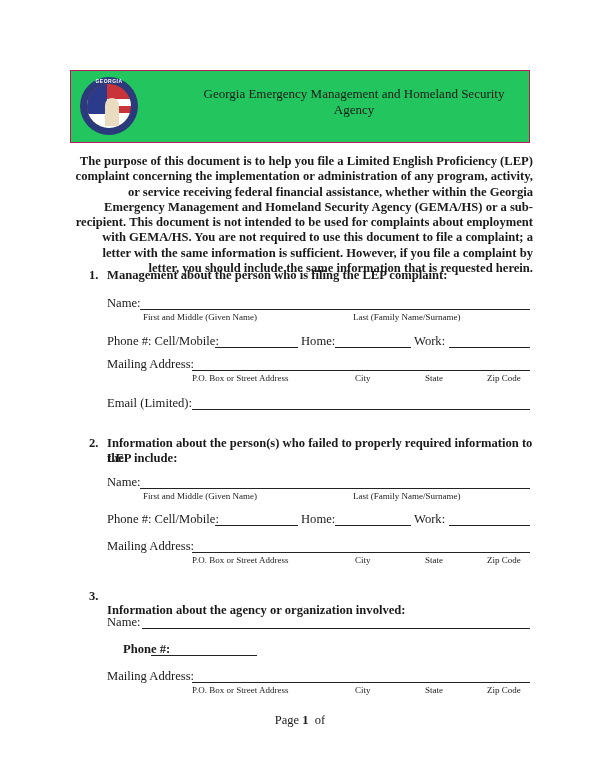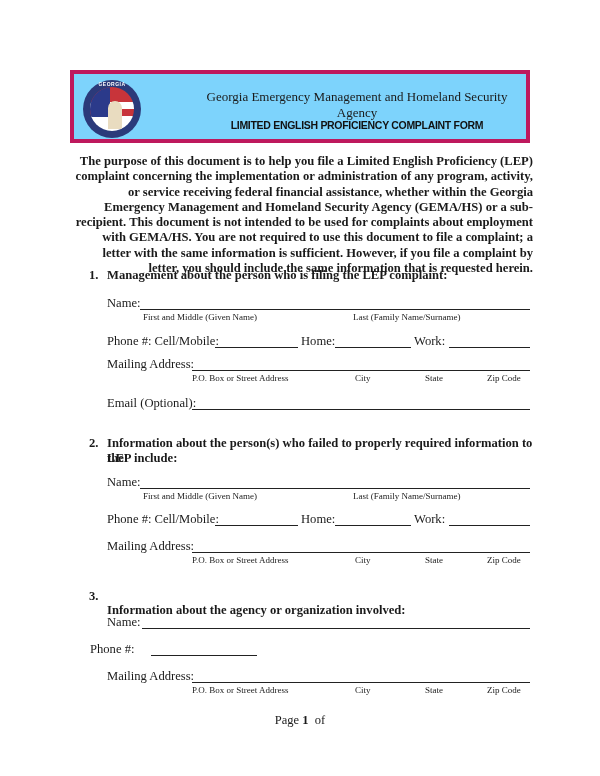--- a/index.html
+++ b/index.html
@@ -1,20 +1,20 @@
 <!DOCTYPE html>
 <html><head>
 <meta charset="utf-8">
 <style>
   html, body { margin: 0; padding: 0; background: #ffffff; }
   body { width: 600px; height: 776px; position: relative; overflow: hidden;
          font-family: "Liberation Serif", "DejaVu Serif", serif; color: #1a1a1a; }
   .abs { position: absolute; }
   .header-box { left: 70px; top: 70px; width: 460px; height: 73px;
-                background: #7dd3fc; border: 4px solid #be185d; box-sizing: border-box; }
+                background: #22c55e; border: 1px solid #be185d; box-sizing: border-box; }
   .seal { left: 9px; top: 6px; width: 58px; height: 58px; border-radius: 50%;
           background: #2b3a7a; box-sizing: border-box; }
   .seal-inner { position: absolute; left: 7px; top: 7px; width: 44px; height: 44px; border-radius: 50%;
                 background: linear-gradient(180deg, #c8343a 0 33%, #ffffff 33% 50%, #c8343a 50% 66%, #ffffff 66% 100%);
                 overflow: hidden; }
   .seal-canton { position: absolute; left: 0; top: 0; width: 20px; height: 30px; background: #2b3a8a; }
   .seal-dome { position: absolute; left: 18px; top: 14px; width: 14px; height: 28px; background: #e9dcc0;
                border-radius: 7px 7px 0 0; }
   .seal-ring-text { position: absolute; left: 0; top: 1px; width: 58px; text-align: center;
                     font-family: "Liberation Sans", sans-serif; font-size: 5px; font-weight: bold; color: #ffffff; letter-spacing: 0.5px; }
@@ -36,21 +36,20 @@
 
 <div class="abs header-box">
   <div class="abs seal">
     <div class="seal-ring-text">GEORGIA</div>
     <div class="seal-inner">
       <div class="seal-canton"></div>
       <div class="seal-dome"></div>
     </div>
   </div>
   <div class="abs agency">Georgia Emergency Management and Homeland Security Agency</div>
-  <div class="abs form-title">LIMITED ENGLISH PROFICIENCY COMPLAINT FORM</div>
 </div>
 
 <div class="abs intro">The purpose of this document is to help you file a Limited English Proficiency (LEP) complaint concerning the implementation or administration of any program, activity, or service receiving federal financial assistance, whether within the Georgia Emergency Management and Homeland Security Agency (GEMA/HS) or a sub- recipient. This document is not intended to be used for complaints about employment with GEMA/HS. You are not required to use this document to file a complaint; a letter with the same information is sufficient. However, if you file a complaint by letter, you should include the same information that is requested herein.</div>
 
 <div class="abs sec-title sec-num" style="top:268px;">1.</div>
 <div class="abs sec-title sec-text" style="top:268px;">Management about the person who is filing the LEP complaint:</div>
 
 <div class="abs lbl" style="left:107px; top:296px;">Name:</div>
 <div class="abs line" style="left:140px; top:309px; width:390px;"></div>
 <div class="abs sub" style="left:143px; top:312px;">First and Middle (Given Name)</div>
@@ -63,21 +62,21 @@
 <div class="abs lbl" style="left:414px; top:334px;">Work:</div>
 <div class="abs line" style="left:449px; top:347px; width:81px;"></div>
 
 <div class="abs lbl" style="left:107px; top:357px;">Mailing Address:</div>
 <div class="abs line" style="left:192px; top:370px; width:338px;"></div>
 <div class="abs sub" style="left:192px; top:373px;">P.O. Box or Street Address</div>
 <div class="abs sub" style="left:355px; top:373px;">City</div>
 <div class="abs sub" style="left:425px; top:373px;">State</div>
 <div class="abs sub" style="left:487px; top:373px;">Zip Code</div>
 
-<div class="abs lbl" style="left:107px; top:396px;">Email (Optional):</div>
+<div class="abs lbl" style="left:107px; top:396px;">Email (Limited):</div>
 <div class="abs line" style="left:192px; top:409px; width:338px;"></div>
 
 <div class="abs sec-title sec-num" style="top:436px;">2.</div>
 <div class="abs sec-title sec-text" style="top:436px;">Information about the person(s) who failed to properly required information to the</div>
 <div class="abs sec-title sec-text" style="top:451px;">LEP include:</div>
 
 <div class="abs lbl" style="left:107px; top:475px;">Name:</div>
 <div class="abs line" style="left:140px; top:488px; width:390px;"></div>
 <div class="abs sub" style="left:143px; top:491px;">First and Middle (Given Name)</div>
 <div class="abs sub" style="left:353px; top:491px;">Last (Family Name/Surname)</div>
@@ -95,21 +94,21 @@
 <div class="abs sub" style="left:355px; top:555px;">City</div>
 <div class="abs sub" style="left:425px; top:555px;">State</div>
 <div class="abs sub" style="left:487px; top:555px;">Zip Code</div>
 
 <div class="abs sec-title sec-num" style="top:589px;">3.</div>
 <div class="abs sec-title sec-text" style="top:589px;margin-top:14px;">Information about the agency or organization involved:</div>
 
 <div class="abs lbl" style="left:107px; top:615px;">Name:</div>
 <div class="abs line" style="left:142px; top:628px; width:388px;"></div>
 
-<div class="abs lbl" style="left:90px; top:642px;">Phone #:</div>
+<div class="abs lbl" style="left:123px; top:642px;font-weight:bold;">Phone #:</div>
 <div class="abs line" style="left:151px; top:655px; width:106px;"></div>
 
 <div class="abs lbl" style="left:107px; top:669px;">Mailing Address:</div>
 <div class="abs line" style="left:192px; top:682px; width:338px;"></div>
 <div class="abs sub" style="left:192px; top:685px;">P.O. Box or Street Address</div>
 <div class="abs sub" style="left:355px; top:685px;">City</div>
 <div class="abs sub" style="left:425px; top:685px;">State</div>
 <div class="abs sub" style="left:487px; top:685px;">Zip Code</div>
 
 <div class="abs page">

